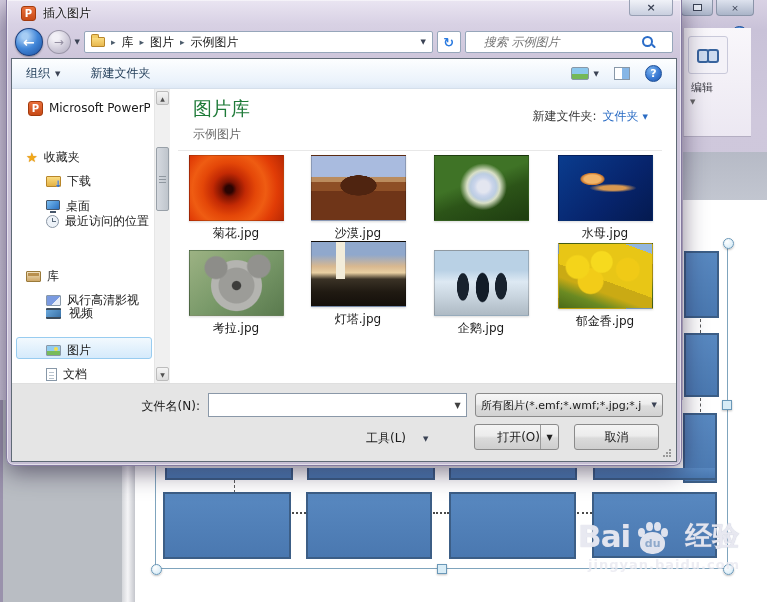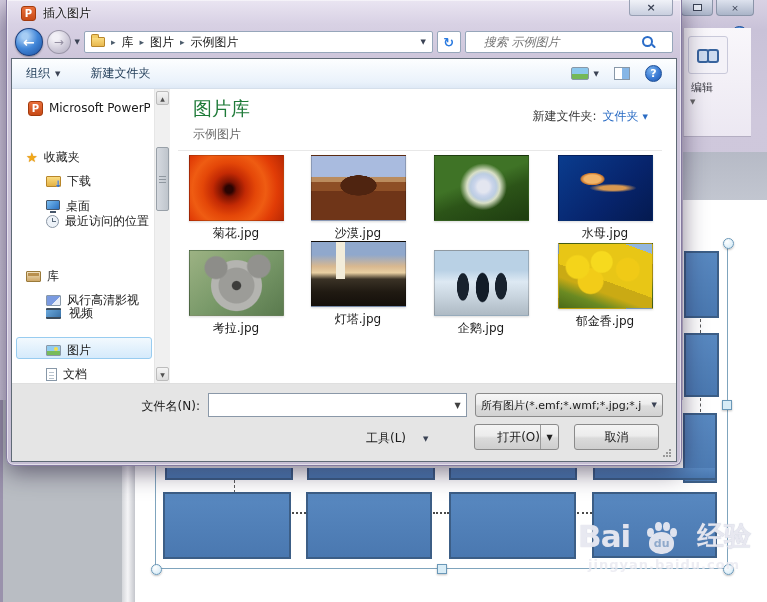--- a/index.html
+++ b/index.html
@@ -46,30 +46,30 @@
     background:radial-gradient(circle at 35% 30%,#ffffff 0,#dceef8 70%,#bcd8ea 100%);box-shadow:0 1px 2px rgba(0,0,0,.25);z-index:4;}
   .handle-square{position:absolute;width:8px;height:8px;border:1px solid #6a98b8;background:#d8ecf6;box-shadow:0 1px 2px rgba(0,0,0,.25);z-index:4;}
   .dash-v{position:absolute;width:0;border-left:1px dashed #5a5a5a;z-index:1;}
   .dot-h{position:absolute;height:0;border-top:2px dotted #4a4a4a;z-index:1;}
 
   
   .watermark{position:absolute;left:578px;top:518px;width:192px;z-index:4;pointer-events:none;
     color:rgba(236,236,243,.92);}
   .wm-row{display:flex;align-items:flex-end;}
   .wm-bai{font-size:31px;font-weight:bold;letter-spacing:-1px;text-shadow:0 0 1px rgba(150,160,185,.6);}
-  .wm-paw{position:relative;width:30px;height:34px;margin:0 17px;}
+  .wm-paw{position:relative;width:30px;height:34px;margin:0 8px;}
   .wm-pad{position:absolute;left:2px;bottom:0;width:25px;height:22px;border-radius:50% 50% 46% 46%;
     background:rgba(236,236,243,.92);display:flex;align-items:center;justify-content:center;
     color:#8fa9cb;font-size:11px;font-weight:bold;}
   .wm-paw i{position:absolute;width:7px;height:9px;border-radius:50%;background:rgba(236,236,243,.92);}
   .wm-paw i:nth-child(1){left:0;top:8px;}
   .wm-paw i:nth-child(2){left:8px;top:2px;}
   .wm-paw i:nth-child(3){left:16px;top:2px;}
   .wm-paw i:nth-child(4){left:23px;top:8px;}
-  .wm-cn{font-size:27px;font-weight:bold;margin-left:3px;text-shadow:0 0 1px rgba(150,160,185,.7);}
+  .wm-cn{font-size:27px;font-weight:bold;margin-left:9px;text-shadow:0 0 1px rgba(150,160,185,.7);}
   .wm-url{font-size:13px;font-weight:bold;letter-spacing:1px;margin-top:3px;margin-left:10px;color:rgba(232,232,240,.8);}
 
   
   .dialog{position:absolute;left:6px;top:0;width:676px;height:466px;z-index:10;
     background:linear-gradient(180deg,#eae5f2 0,#d8d1e4 24px,#cdc5da 60px,#c6bed4 100%);
     border:1px solid #847aa0;border-top:none;border-radius:0 0 8px 8px;box-sizing:border-box;
     box-shadow:0 6px 24px rgba(25,15,45,.55), inset 0 0 0 1px rgba(255,255,255,.5);}
   .dlg-title{position:relative;height:26px;display:flex;align-items:center;padding-left:14px;}
   .pp-ic{width:15px;height:15px;border-radius:3px;background:linear-gradient(180deg,#e9703c,#c84a16);
     border:1px solid #a33a0c;color:#fff;font-size:10px;font-weight:bold;display:flex;align-items:center;justify-content:center;box-sizing:border-box;}

